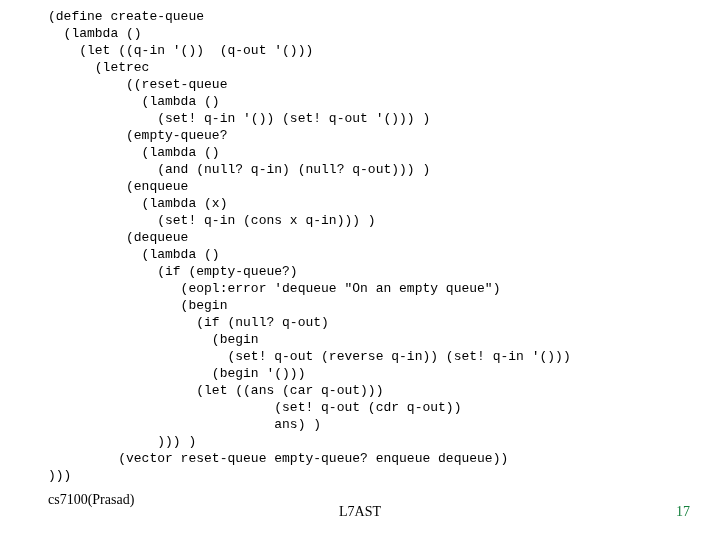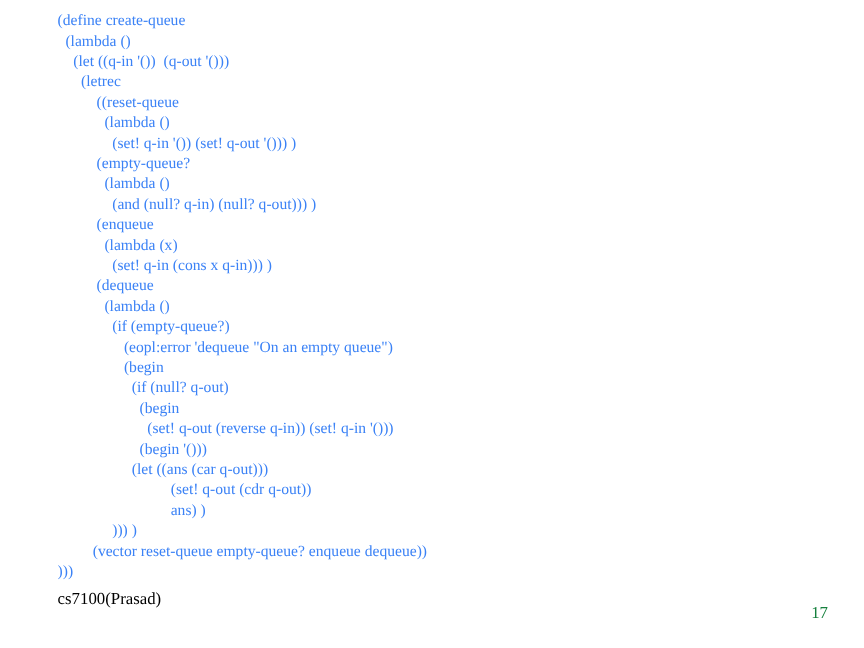--- a/index.html
+++ b/index.html
@@ -14,25 +14,25 @@
   }
   .slide {
     width: 720px;
     height: 540px;
     position: relative;
   }
   .code {
     position: absolute;
     top: 8px;
     left: 48px;
-    font-family: Liberation Serif, serif;
+    font-family: Liberation Mono, monospace;
     font-size: 13px;
     line-height: 17px;
     white-space: pre;
-    color: #3b82f6;
+    color: #000000;
   }
   .footer-left {
     position: absolute;
     left: 48px;
     bottom: 32px;
     font-size: 14px;
     color: #000;
   }
   .footer-center {
     position: absolute;
@@ -78,14 +78,15 @@
 <span>                       (set! q-out (reverse q-in)) (set! q-in '()))</span>
 <span>                     (begin '()))</span>
 <span>                   (let ((ans (car q-out)))</span>
 <span>                             (set! q-out (cdr q-out))</span>
 <span>                             ans) )</span>
 <span>              ))) )</span>
 <span>         (vector reset-queue empty-queue? enqueue dequeue))</span>
 <span>)))</span></div>
 
   <div class="footer-left">cs7100(Prasad)</div>
+  <div class="footer-center">L7AST</div>
   <div class="footer-right">17</div>
 </div>
 
 </body></html>

